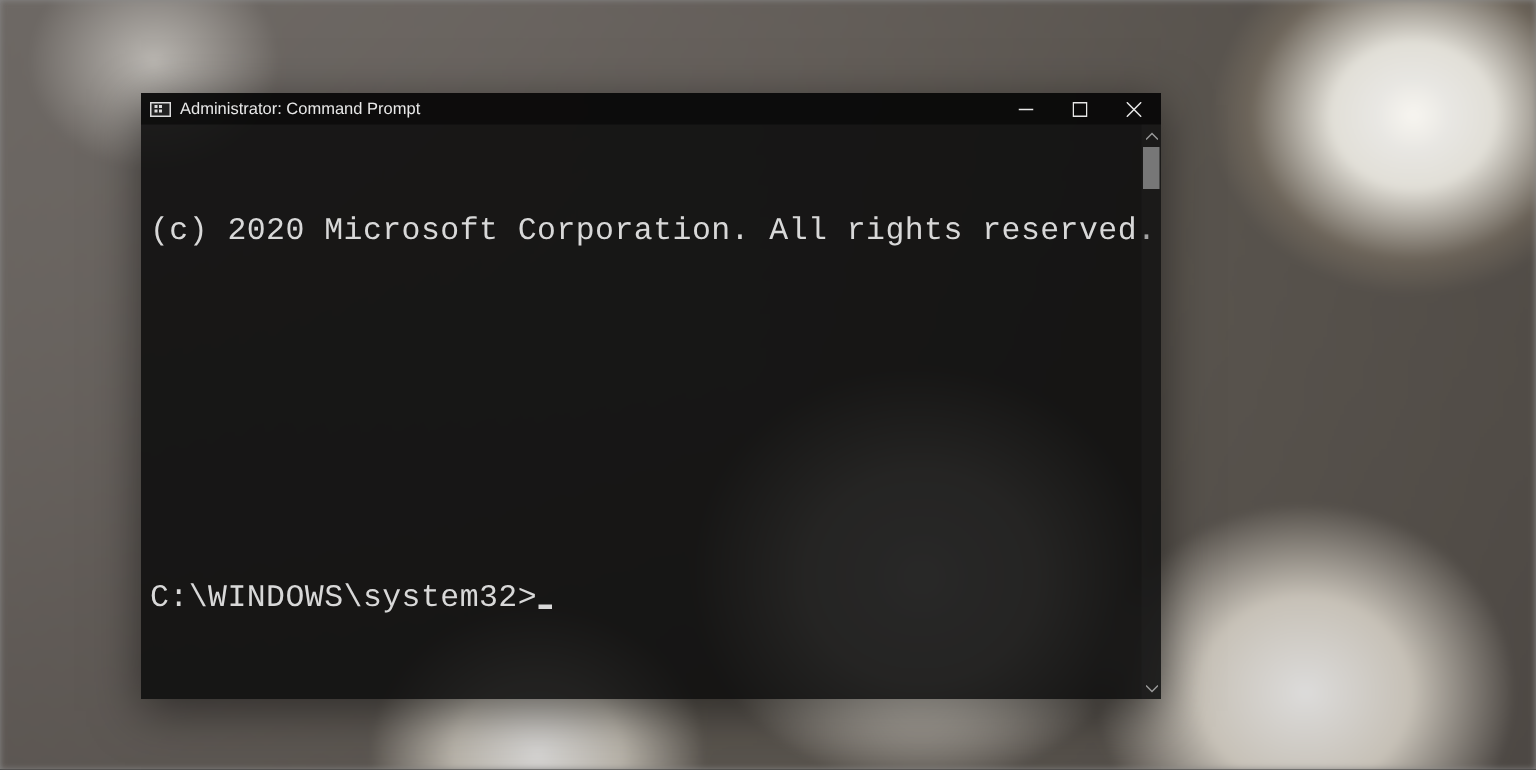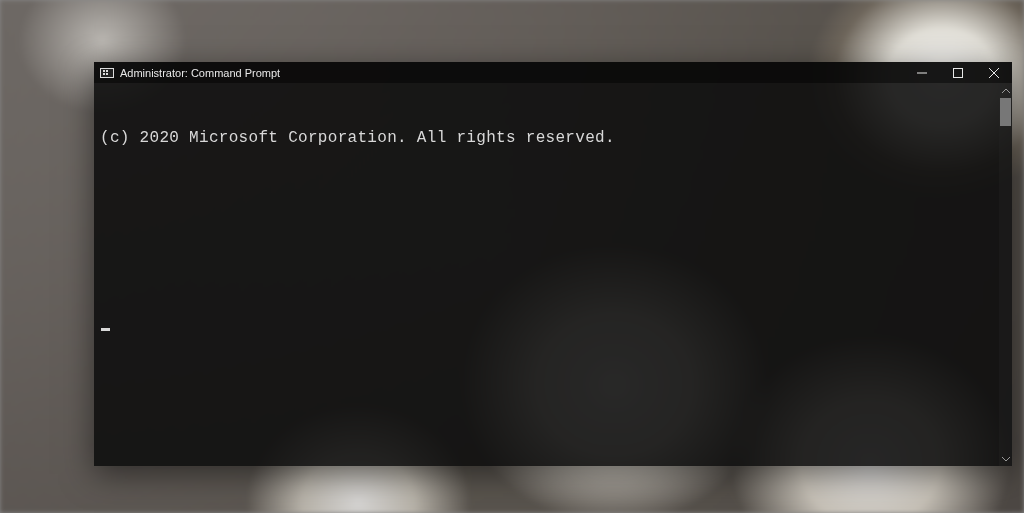--- a/index.html
+++ b/index.html
@@ -33,21 +33,21 @@
         radial-gradient(ellipse 140px 120px at 10% 8%, rgba(250,248,242,0.55) 0%, transparent 60%),
         radial-gradient(ellipse 600px 500px at 50% 50%, rgba(120,115,110,0.3) 0%, rgba(80,75,72,0.5) 100%),
         linear-gradient(135deg, #8a8580 0%, #6b6560 30%, #555048 60%, #4a453f 100%);
       filter: blur(2px);
     }
     
     .window {
       position: absolute;
       top: 62px;
       left: 94px;
-      width: 918px;
+      width: 680px;
       height: 404px;
       background: rgba(12, 12, 12, 0.88);
       box-shadow: 0 8px 30px rgba(0,0,0,0.5);
       display: flex;
       flex-direction: column;
     }
     
     .titlebar {
       height: 21px;
       background: rgba(0, 0, 0, 0.45);
@@ -103,21 +103,21 @@
     
     .win-btn svg {
       width: 10px;
       height: 10px;
     }
     
     .terminal-body {
       flex: 1;
       padding: 3px 6px;
       font-family: Consolas, "Courier New", monospace;
-      font-size: 16px;
+      font-size: 21px;
       line-height: 1.30;
       color: #d8d8d8;
       position: relative;
       overflow: hidden;
       white-space: pre;
       letter-spacing: 0.3px;
     }
     
     .term-line {
       min-height: 1.30em;
@@ -189,21 +189,21 @@
             <line x1="10" y1="0" x2="0" y2="10" stroke="currentColor" stroke-width="1"></line>
           </svg>
       </div>
     </div>
   </div>
 
   <div class="terminal-body">
     <div class="term-line">(c) 2020 Microsoft Corporation. All rights reserved.</div>
     <div class="term-line"></div>
     <div class="term-line"></div>
-    <div class="term-line"><span class="cursor"></span></div>
+    <div class="term-line"><span>C:\WINDOWS\system32&gt;</span><span class="cursor"></span></div>
   </div>
 
   <div class="scrollbar">
     <div class="scroll-arrow up">
       <svg width="8" height="6" viewBox="0 0 8 6">
           <path d="M0 5 L4 1 L8 5" fill="none" stroke="#999" stroke-width="1"></path>
         </svg>
     </div>
     <div class="scroll-thumb"></div>
     <div class="scroll-arrow down">

